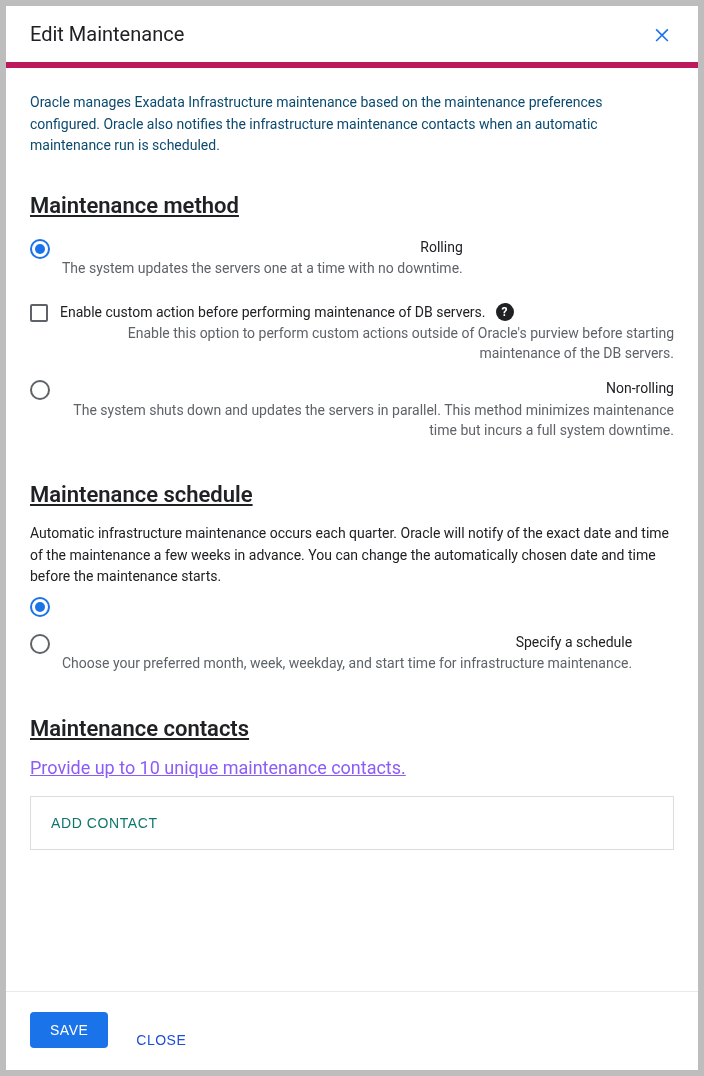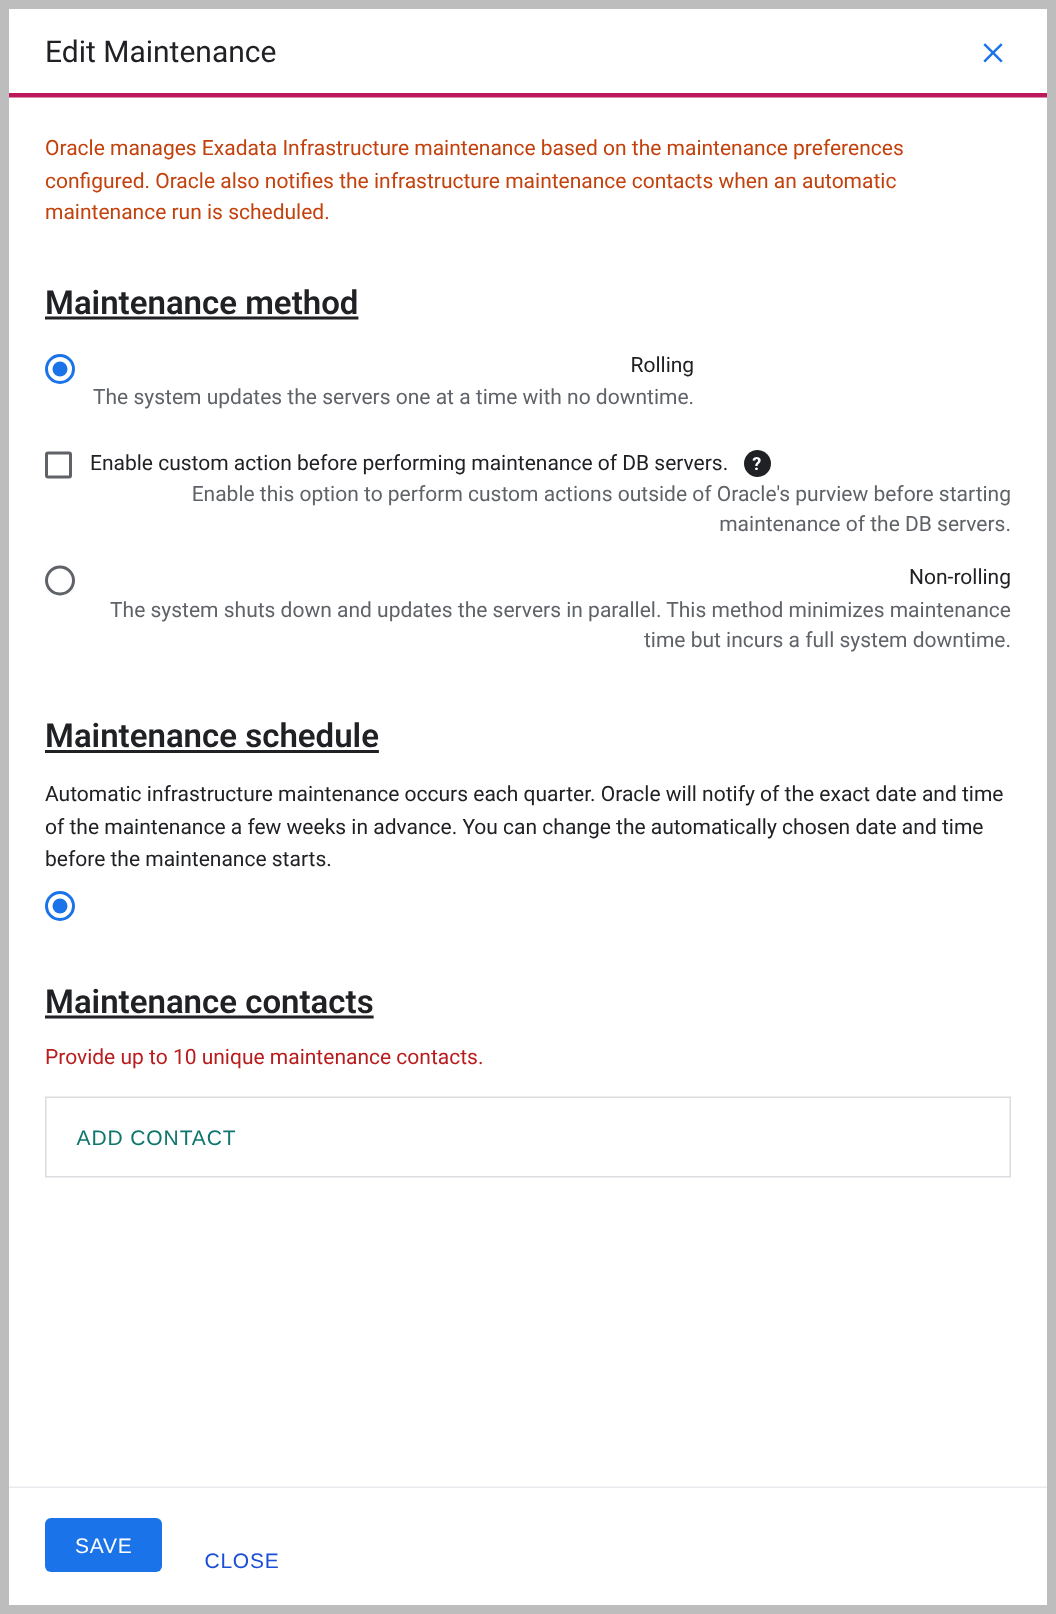--- a/index.html
+++ b/index.html
@@ -15,21 +15,21 @@
     left: 6px; top: 6px; right: 6px; bottom: 6px;
     background: #fff;
     display: flex;
     flex-direction: column;
   }
   .dialog-header {
     display: flex;
     align-items: center;
     justify-content: space-between;
     padding: 14px 22px 14px 24px;
-    border-bottom: 3px solid #be185d;
+    border-bottom: 6px solid #be185d;
   }
   .dialog-title {
     font-size: 20px;
     font-weight: 400;
     color: #202124;
   }
   .close-btn {
     background: none; border: none; padding: 4px; cursor: pointer;
     color: #1a73e8;
     display: flex; align-items: center; justify-content: center;
@@ -37,21 +37,21 @@
   .close-btn svg { width: 20px; height: 20px; }
   .dialog-body {
     flex: 1;
     padding: 24px 24px 0 24px;
     overflow: auto;
     color: #202124;
   }
   .intro {
     font-size: 14px;
     line-height: 1.55;
-    color: #c2410c;
+    color: #0c4a6e;
     margin-bottom: 36px;
   }
   h2.section {
     font-size: 22px;
     font-weight: 600;
     color: #202124;
     margin-bottom: 16px;
     text-decoration: underline;
   }
   .options { margin-bottom: 28px; text-align: right; }
@@ -101,21 +101,21 @@
     background: #202124; color: #fff;
     display: inline-flex; align-items: center; justify-content: center;
     font-size: 12px; font-weight: 700;
     flex: 0 0 18px;
   }
   .schedule-intro {
     font-size: 14px; line-height: 1.55; color: #202124;
     margin-bottom: 4px;
   }
   .contacts-intro {
-    font-size: 14px; color: #b91c1c; margin-bottom: 18px;
+    font-size: 18px; color: #8b5cf6; margin-bottom: 18px; text-decoration: underline;
   }
   .add-contact-btn {
     width: 100%;
     text-align: left;
     padding: 18px 20px;
     border: 1px solid #dadce0;
     background: #fff;
     color: #0f766e;
     font-size: 14px;
     font-weight: 500;
@@ -201,20 +201,27 @@
 
     <div class="section-block">
       <h2 class="section">Maintenance schedule</h2>
       <p class="schedule-intro">Automatic infrastructure maintenance occurs each quarter. Oracle will notify of the exact date and time of the maintenance a few weeks in advance. You can change the automatically chosen date and time before the maintenance starts.</p>
 
       <div class="options">
         <div class="option-row">
           <div class="radio selected"></div>
         </div>
 
+        <div class="option-row">
+          <div class="radio"></div>
+          <div>
+            <div class="opt-label">Specify a schedule</div>
+            <div class="opt-desc">Choose your preferred month, week, weekday, and start time for infrastructure maintenance.</div>
+          </div>
+        </div>
       </div>
     </div>
 
     <div class="section-block">
       <h2 class="section">Maintenance contacts</h2>
       <p class="contacts-intro">Provide up to 10 unique maintenance contacts.</p>
       <button class="add-contact-btn">ADD CONTACT</button>
     </div>
 
   </div>

